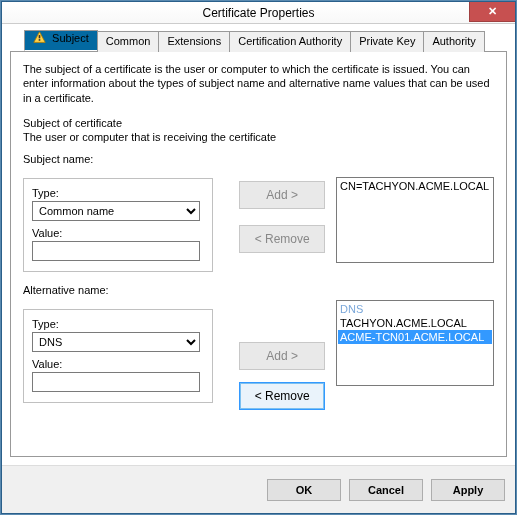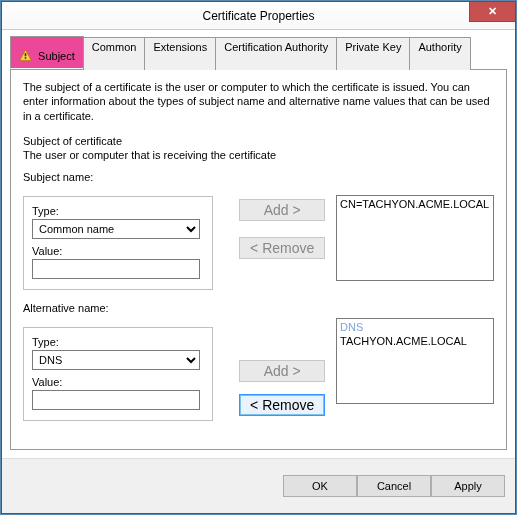--- a/index.html
+++ b/index.html
@@ -14,21 +14,21 @@
   }
   .window {
     position: absolute;
     top: 1px; left: 1px; right: 1px; bottom: 1px;
     background: #fff;
     border: 1px solid #2a5f8a;
     display: flex;
     flex-direction: column;
   }
   .titlebar {
-    height: 28px;
+    height: 22px;
     background: linear-gradient(#fff,#f8f8f8);
     border-bottom: 1px solid #ccc;
     display: flex;
     align-items: center;
     position: relative;
   }
   .titlebar .title {
     flex: 1;
     text-align: center;
     font-size: 12px;
@@ -65,25 +65,26 @@
     padding: 3px 8px;
     border: 1px solid #999;
     border-bottom: none;
     background: #f0f0f0;
     margin-right: -1px;
     position: relative;
     top: 1px;
     color: #000;
   }
   .tab.active {
-    background: #ec4899;
+    background: #0369a1;
     border-bottom: 1px solid #fff;
     top: 0;
-    padding-top: 12px;
+    padding-top: 0;
     padding-bottom: 4px;
+    margin-left: 14px;
   }
   .tab .warn-icon {
     display: inline-block;
     vertical-align: -2px;
     margin-right: 3px;
   }
   .tabpanel {
     border: 1px solid #999;
     flex: 1;
     background: #fff;
@@ -112,25 +113,25 @@
     width: 168px;
     height: 20px;
     border: 1px solid #7a7a7a;
     font-family: inherit;
     font-size: 11px;
     padding: 1px 2px;
     background: #fff;
   }
   .btn {
     width: 86px;
-    height: 22px;
+    height: 28px;
     border: 1px solid #adadad;
     background: #e1e1e1;
     font-family: inherit;
-    font-size: 14px;
+    font-size: 12px;
     color: #444;
     margin: 4px 0;
     display: flex;
     align-items: center;
     justify-content: center;
   }
   .btn.disabled { color: #888; background: #e9e9e9; border-color:#c8c8c8; }
   .btn.focused {
     border: 1px solid #3399ff;
     box-shadow: 0 0 0 1px #7cc0f0 inset;
@@ -150,28 +151,29 @@
     white-space: nowrap;
     line-height: 14px;
   }
   .listbox .item.header { color: #7aa7d9; }
   .listbox .item.selected {
     background: #3399ff;
     color: #fff;
   }
   .row2 { margin-top: 12px; }
   .footer {
-    height: 55px;
+    height: 48px;
     border-top: 1px solid #ddd;
     background: #f0f0f0;
     display: flex;
     align-items: center;
     justify-content: flex-end;
     padding: 0 10px;
-    gap: 0;
+    gap: 8px;
+    font-weight: bold;
   }
   .footer .fbtn {
     width: 74px;
     height: 22px;
     border: 1px solid #adadad;
     background: #e1e1e1;
     font-family: inherit;
     font-size: 11px;
     display: flex;
     align-items: center;
@@ -255,20 +257,21 @@
         <div class="midcol">
           <div style="height:42px"></div>
           <div class="btn disabled">Add &gt;</div>
           <div style="height:4px"></div>
           <div class="btn focused">&lt; Remove</div>
         </div>
         <div class="rightcol">
           <div class="listbox" style="margin-top:4px">
             <div class="item header">DNS</div>
             <div class="item">TACHYON.ACME.LOCAL</div>
+            <div class="item selected">ACME-TCN01.ACME.LOCAL</div>
           </div>
         </div>
       </div>
     </div>
   </div>
 
   <div class="footer">
     <div class="fbtn">OK</div>
     <div class="fbtn">Cancel</div>
     <div class="fbtn">Apply</div>

